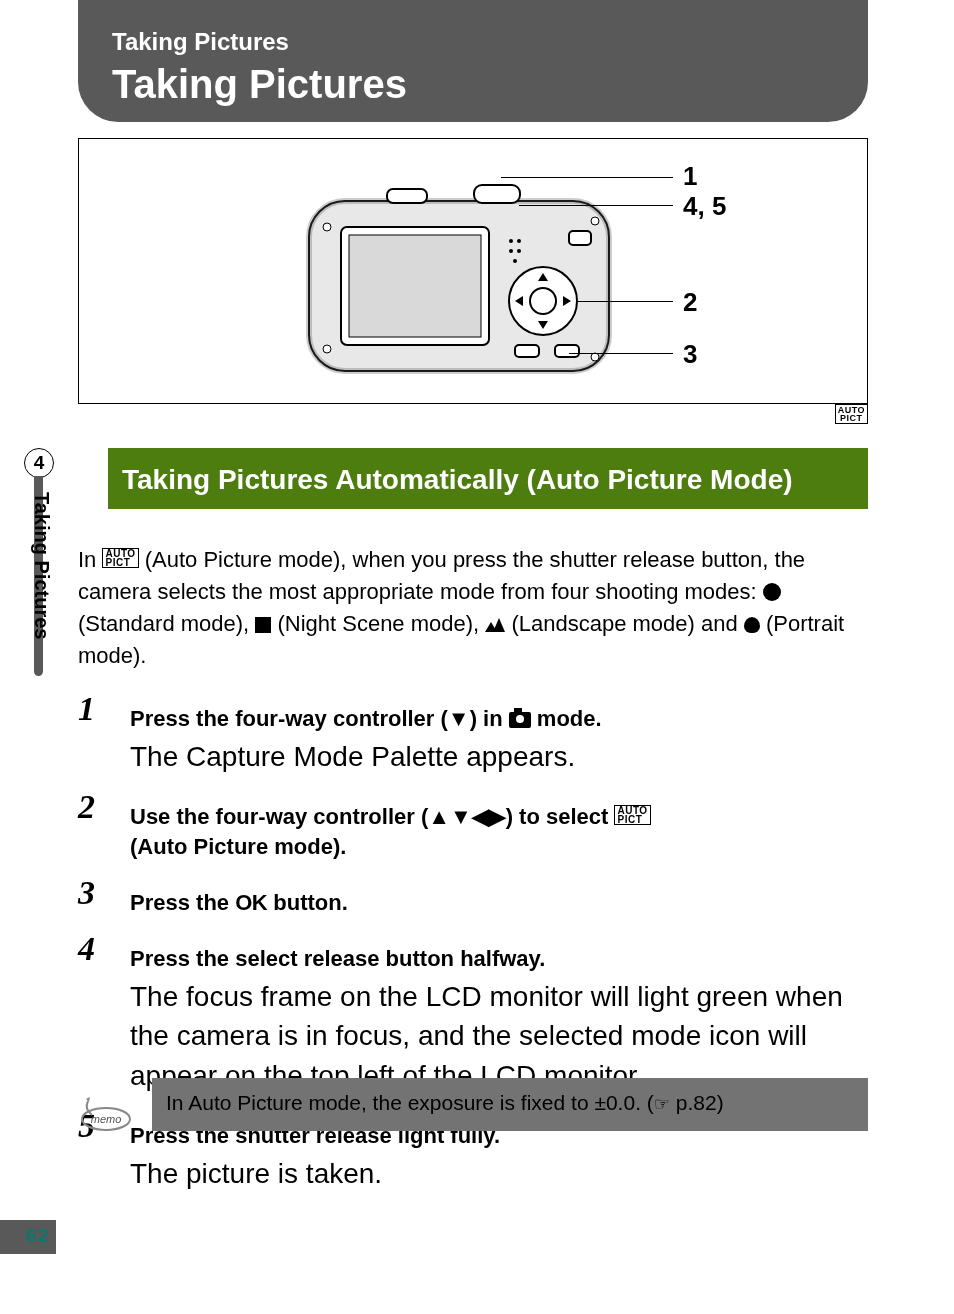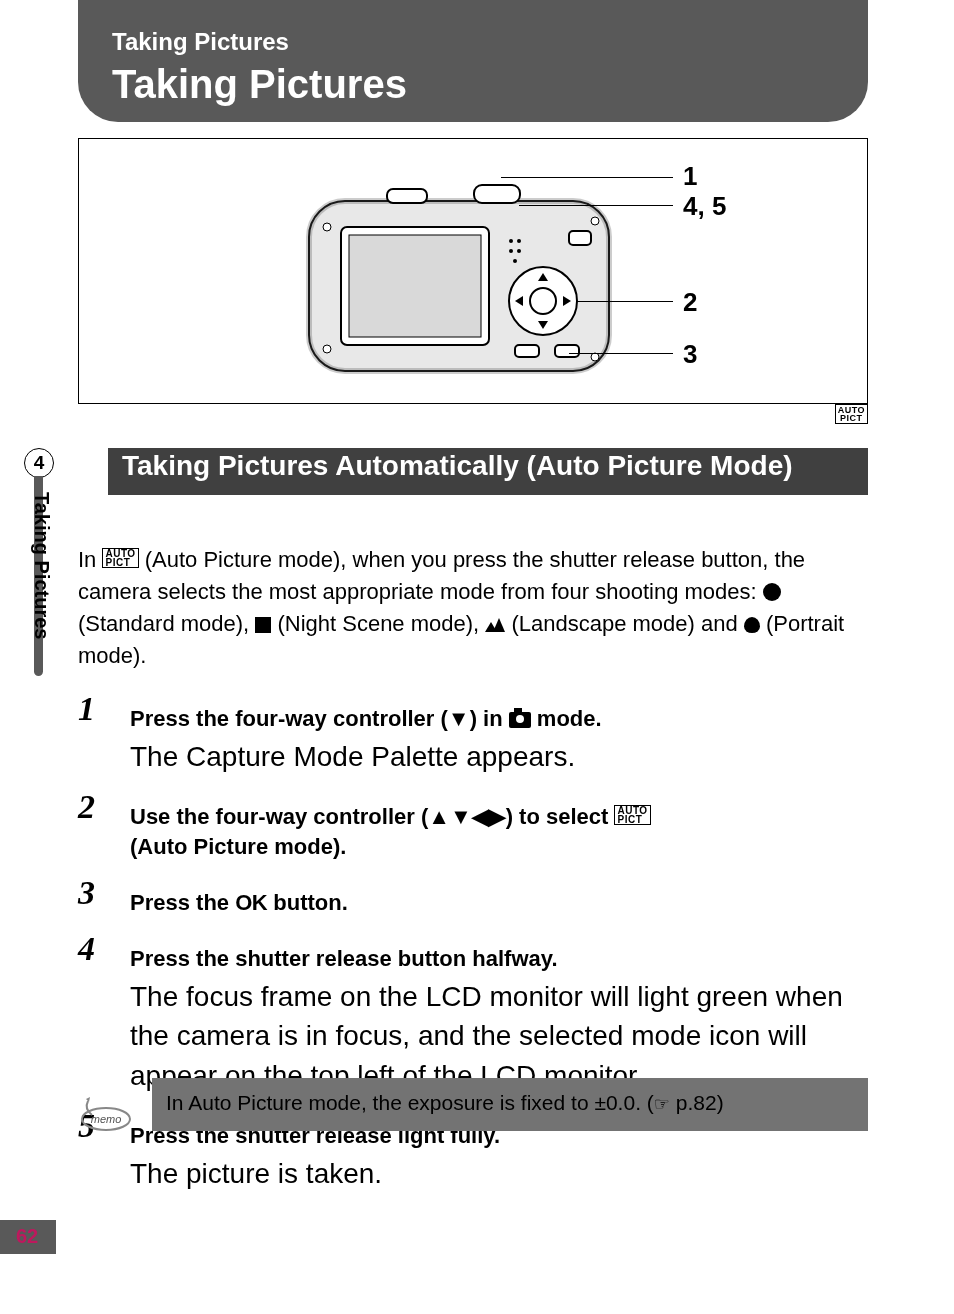--- a/index.html
+++ b/index.html
@@ -21,21 +21,21 @@
   
   .auto-pict-badge { position: absolute; right: 86px; top: 404px; border: 1px solid #000; font-size: 9px; line-height: 8px; font-weight: bold; padding: 1px 2px; text-align: center; letter-spacing: 0.5px; }
   .auto-pict-inline { display: inline-block; border: 1px solid #000; font-size: 10px; line-height: 9px; font-weight: bold; padding: 0 2px; vertical-align: 1px; letter-spacing: 0.5px; }
 
   
   .side-tab-num { position: absolute; left: 24px; top: 448px; width: 30px; height: 30px; border: 1.5px solid #000; background: #fff; border-radius: 50%; text-align: center; line-height: 27px; font-weight: bold; font-size: 19px; }
   .side-tab-stem { position: absolute; left: 34px; top: 476px; width: 9px; height: 200px; background: #595959; border-radius: 0 0 5px 5px; }
   .side-tab-text { position: absolute; left: 30px; top: 492px; writing-mode: vertical-rl; text-orientation: mixed; font-weight: bold; font-size: 20px; color: #000; }
 
   
-  .section-bar { position: absolute; left: 108px; top: 448px; width: 760px; background: #404040; color: #fff; font-size: 28px; font-weight: bold; padding: 0 14px 12px 14px; line-height: 1.25; }
+  .section-bar { position: absolute; left: 108px; top: 448px; width: 760px; background: #4d7c0f; color: #fff; font-size: 28px; font-weight: bold; padding: 14px 14px 12px 14px; line-height: 1.25; }
 
   
   .body-area { position: absolute; left: 78px; top: 544px; width: 790px; }
   .intro { font-size: 22px; line-height: 1.45; }
   .icon-circle { display: inline-block; width: 18px; height: 18px; background: #000; border-radius: 50%; vertical-align: -2px; }
   .icon-square { display: inline-block; width: 16px; height: 16px; background: #000; vertical-align: -2px; }
   .icon-landscape { display: inline-block; width: 20px; height: 14px; vertical-align: -1px; position: relative; }
   .icon-landscape::before { content:""; position:absolute; left:0; bottom:0; border-left:6px solid transparent; border-right:6px solid transparent; border-bottom:10px solid #000; }
   .icon-landscape::after { content:""; position:absolute; left:8px; bottom:0; border-left:6px solid transparent; border-right:6px solid transparent; border-bottom:14px solid #000; }
   .icon-portrait { display: inline-block; width: 16px; height: 16px; background: #000; border-radius: 50% 50% 50% 50% / 60% 60% 40% 40%; vertical-align: -2px; }
@@ -56,21 +56,21 @@
   .memo-icon { width: 56px; height: 40px; position: relative; flex: none; margin-top: 4px; }
   .memo-icon svg { width: 56px; height: 40px; }
   .memo-box { flex: 1; background: #737373; padding: 10px 14px 14px 14px; font-size: 21px; line-height: 1.4; }
   .pointer { font-size: 18px; }
 
   
   .ref-box { position: absolute; left: 148px; top: 1166px; width: 720px; border: 1px solid #000; padding: 8px 12px; font-size: 21px; }
 
   
   .pagenum-bar { position: absolute; left: 0; bottom: 60px; width: 56px; height: 34px; background: #595959; }
-  .pagenum { color:#be185d; font-weight:bold; font-size:20px; position:absolute; left:16px; bottom: 66px; }
+  .pagenum { color:#0f766e; font-weight:bold; font-size:20px; position:absolute; left:25px; bottom: 66px; font-family: Liberation Mono, monospace; }
 </style>
 </head>
 <body>
 
 <div class="page">
 
   <div class="header-block">
     <div class="header-small">Taking Pictures</div>
     <div class="header-large">Taking Pictures</div>
   </div>
@@ -161,21 +161,21 @@
         <div class="step-body">
           <div class="step-title">
             <span>Press the </span><span class="ok-label">OK</span><span> button.</span>
           </div>
         </div>
       </div>
 
       <div class="step">
         <div class="step-num">4</div>
         <div class="step-body">
-          <div class="step-title">Press the shutter release button halfway.</div>
+          <div class="step-title">Press the select release button halfway.</div>
           <div class="step-desc">The focus frame on the LCD monitor will light green when the camera is in focus, and the selected mode icon will appear on the top left of the LCD monitor.</div>
         </div>
       </div>
 
       <div class="step">
         <div class="step-num">5</div>
         <div class="step-body">
           <div class="step-title">Press the shutter release light fully.</div>
           <div class="step-desc">The picture is taken.</div>
         </div>

